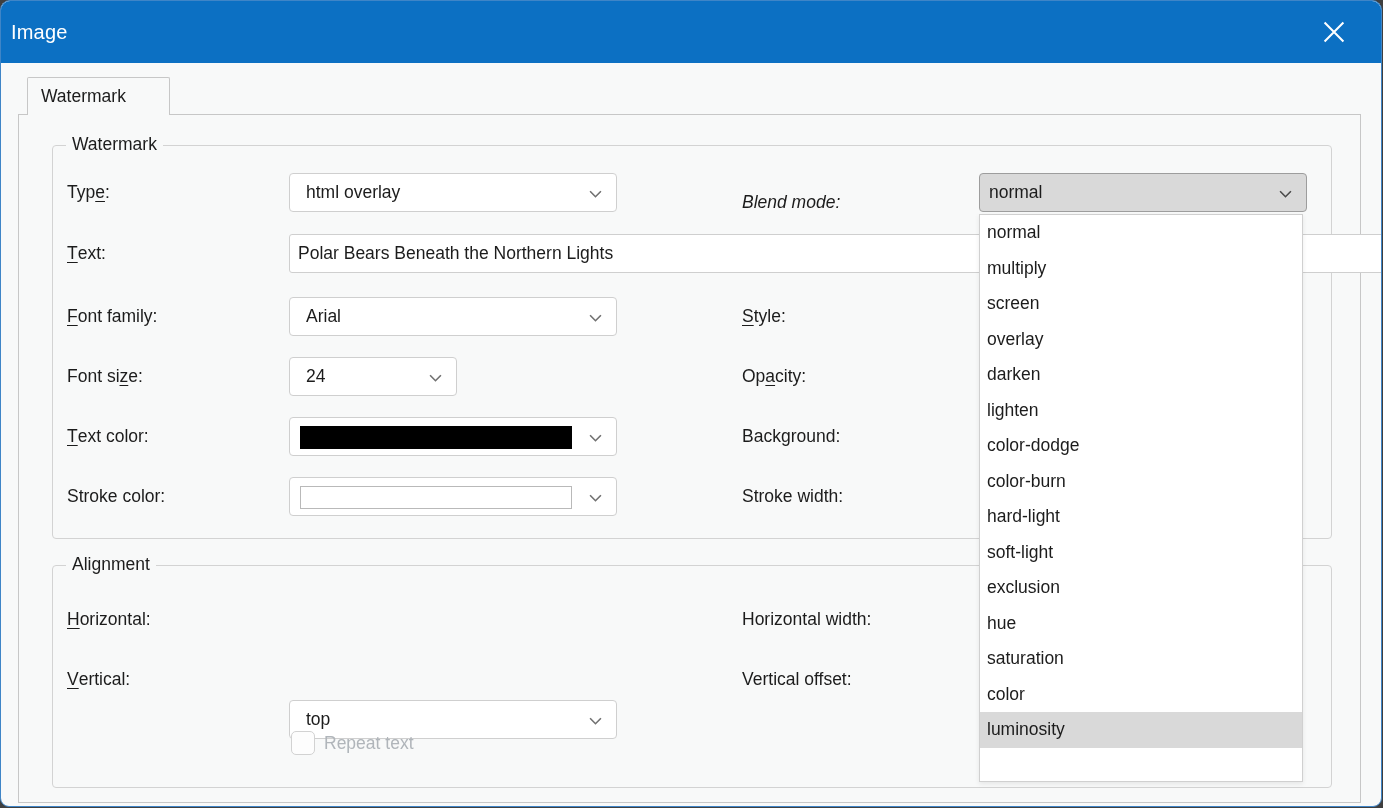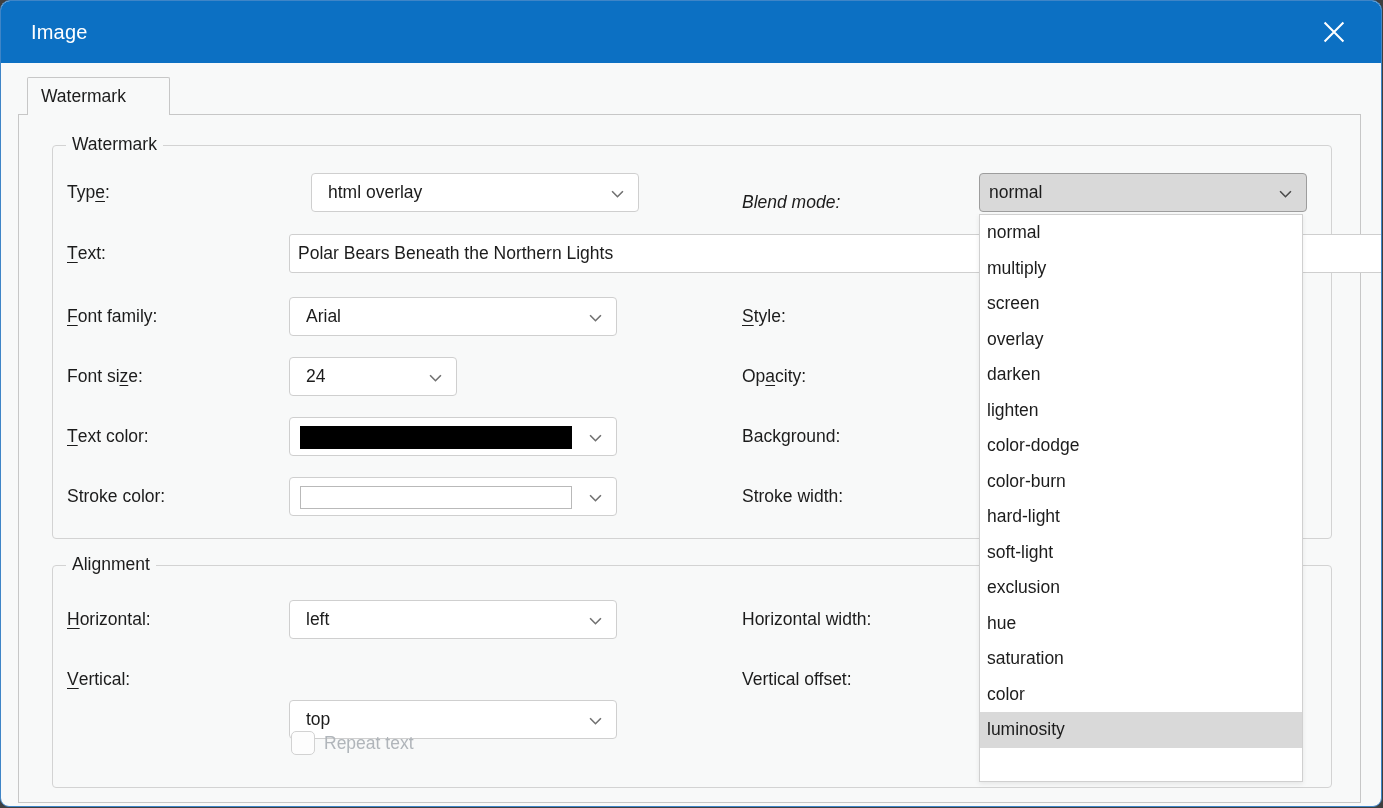--- a/index.html
+++ b/index.html
@@ -4,21 +4,21 @@
 <style>
   * { box-sizing: border-box; margin: 0; padding: 0; }
   html,body { width:1383px; height:808px; background:#3f3f3f; font-family:"Liberation Sans", sans-serif; overflow:hidden; }
 
   .dialog { position:absolute; left:0; top:0; width:1382px; height:807px;
             border:1px solid #3f85c7; border-radius:10px 10px 9px 9px;
             background:#f8f9f9; overflow:hidden; }
 
   .titlebar { position:absolute; left:0; top:0; width:100%; height:62px;
               background:#0c70c3; display:flex; align-items:center; }
-  .title { color:#ffffff; font-size:20px; margin-left:30px; letter-spacing:.2px; }
+  .title { color:#ffffff; font-size:20px; margin-left:10px; letter-spacing:.2px; }
   .close-btn { position:absolute; left:1316px; top:14px; width:34px; height:34px;
                display:flex; align-items:center; justify-content:center; cursor:pointer; }
 
   .tab { position:absolute; left:26px; top:76px; width:143px; height:38px;
          background:#f8f9f9; border:1px solid #c7c7c7; border-bottom:none;
          border-radius:2px 2px 0 0; z-index:2; display:flex; align-items:center; }
   .tab span { margin-left:13px; font-size:17.5px; color:#1c1c1c; }
 
   .panel { position:absolute; left:17px; top:113px; width:1343px; height:689px;
            border:1px solid #c7c7c7; background:#f8f9f9; z-index:1; }
@@ -80,21 +80,21 @@
   <div class="panel">
 
     <div class="group" style="left:33px; top:30px; width:1280px; height:394px;">
       <span class="legend">Watermark</span>
     </div>
     <div class="group" style="left:33px; top:450px; width:1280px; height:223px;">
       <span class="legend">Alignment</span>
     </div>
 
     <div class="lbl" style="left:48px; top:58px;">Typ<u>e</u>:</div>
-    <div class="select" style="left:270px; top:58px; width:328px;margin-left:22px;">
+    <div class="select" style="left:270px; top:58px; width:328px;">
       <span class="val">html overlay</span>
       <svg class="chev" width="13" height="8" viewBox="0 0 12 7">
           <path d="M1 1 L6 6 L11 1" fill="none" stroke="#707070" stroke-width="1.5"></path>
         </svg>
     </div>
 
     <div class="lbl" style="left:48px; top:119px;"><u>T</u>ext:</div>
     <input class="textinput" style="left: 270px; top: 119px; width: 1220px;" value="Polar Bears Beneath the Northern Lights">
 
     <div class="lbl" style="left:48px; top:182px;"><u>F</u>ont family:</div>
@@ -136,26 +136,20 @@
           <path d="M1 1 L6 6 L11 1" fill="none" stroke="#4a4a4a" stroke-width="1.5"></path>
         </svg>
     </div>
 
     <div class="lbl" style="left:723px; top:182px;"><u>S</u>tyle:</div>
     <div class="lbl" style="left:723px; top:242px;">Op<u>a</u>city:</div>
     <div class="lbl" style="left:723px; top:302px;">Background:</div>
     <div class="lbl" style="left:723px; top:362px;">Stroke width:</div>
 
     <div class="lbl" style="left:48px; top:485px;"><u>H</u>orizontal:</div>
-    <div class="select" style="left:270px; top:485px; width:328px;">
-      <span class="val">left</span>
-      <svg class="chev" width="13" height="8" viewBox="0 0 12 7">
-          <path d="M1 1 L6 6 L11 1" fill="none" stroke="#707070" stroke-width="1.5"></path>
-        </svg>
-    </div>
 
     <div class="lbl" style="left:48px; top:545px;"><u>V</u>ertical:</div>
     <div class="select" style="left:270px; top:545px; width:328px;margin-top:40px;">
       <span class="val">top</span>
       <svg class="chev" width="13" height="8" viewBox="0 0 12 7">
           <path d="M1 1 L6 6 L11 1" fill="none" stroke="#707070" stroke-width="1.5"></path>
         </svg>
     </div>
 
     <div class="lbl" style="left:723px; top:485px;">Horizontal width:</div>

